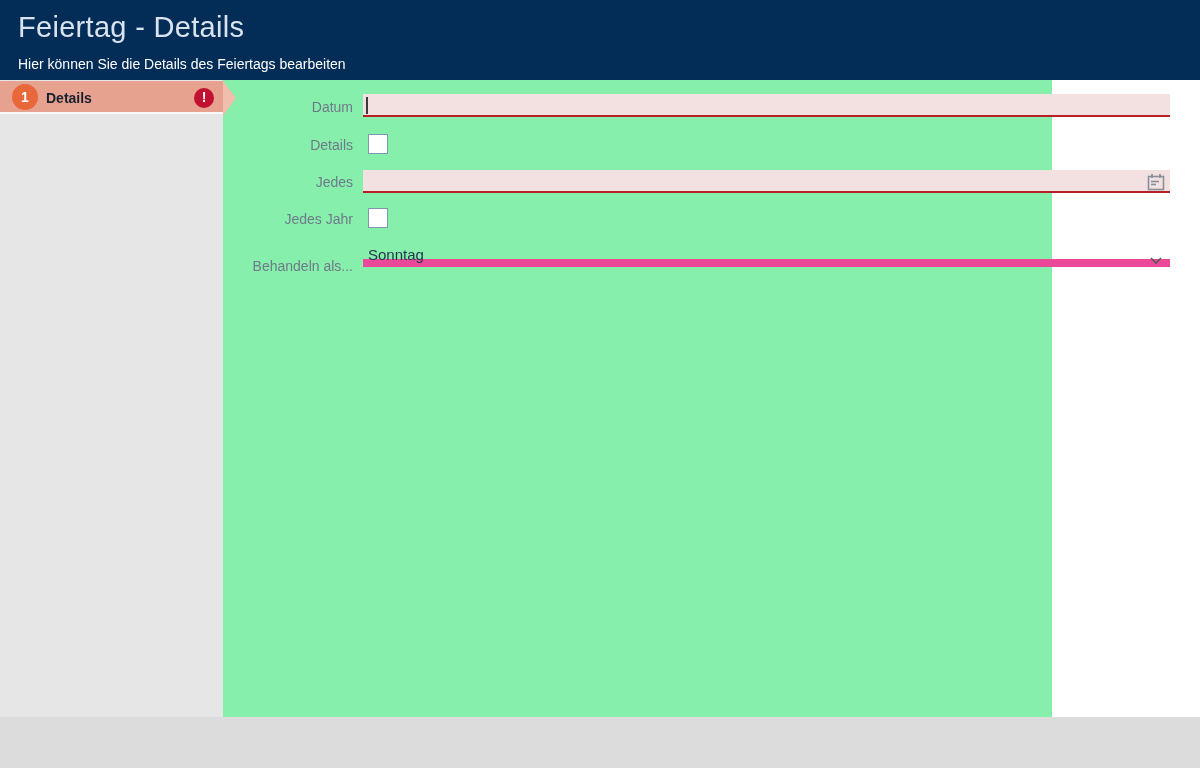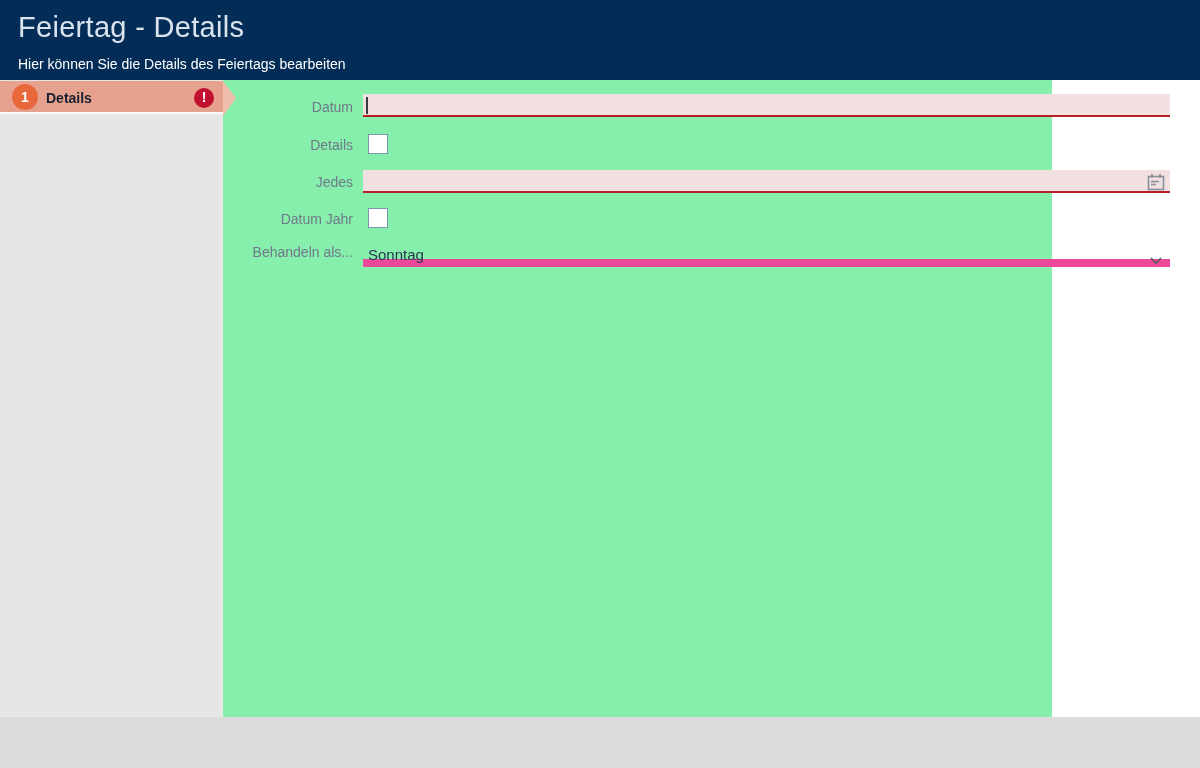--- a/index.html
+++ b/index.html
@@ -71,24 +71,24 @@
   <div class="calendar-btn">
     <svg width="20" height="20" viewBox="0 0 20 20">
       <rect x="2.5" y="4.5" width="15" height="13" fill="none" stroke="#8a8f9c" stroke-width="1.6"></rect>
       <line x1="6" y1="2" x2="6" y2="6" stroke="#8a8f9c" stroke-width="1.8"></line>
       <line x1="14" y1="2" x2="14" y2="6" stroke="#8a8f9c" stroke-width="1.8"></line>
       <line x1="5" y1="9.5" x2="13" y2="9.5" stroke="#8a8f9c" stroke-width="1.6"></line>
       <line x1="5" y1="12.5" x2="10" y2="12.5" stroke="#8a8f9c" stroke-width="1.6"></line>
     </svg>
   </div>
 
-  <div class="form-label" style="top:211px;">Datum Jahr</div>
+  <div class="form-label" style="top:211px;">Jedes Jahr</div>
   <div class="checkbox" style="top:208px;" role="checkbox" aria-checked="false"></div>
 
-  <div class="form-label" style="top:244px;">Behandeln als...</div>
+  <div class="form-label" style="top:258px;">Behandeln als...</div>
   <div class="select" role="combobox">
     <div class="select-value">Sonntag</div>
     <div class="chevron">
       <svg width="12" height="8" viewBox="0 0 12 8">
         <polyline points="1,1 6,6 11,1" fill="none" stroke="#5a5a5a" stroke-width="1.6"></polyline>
       </svg>
     </div>
   </div>
 
   <div class="footer">

